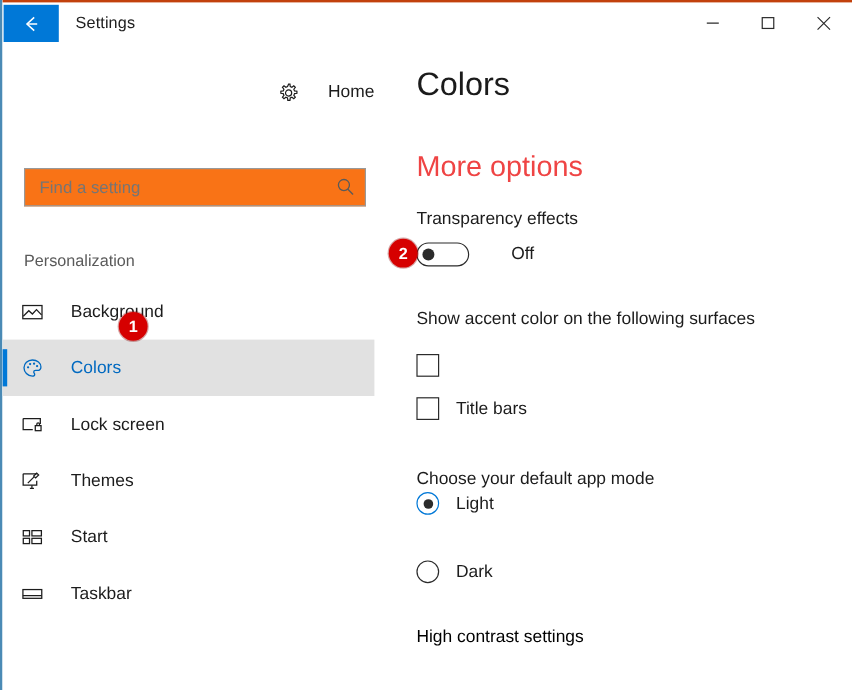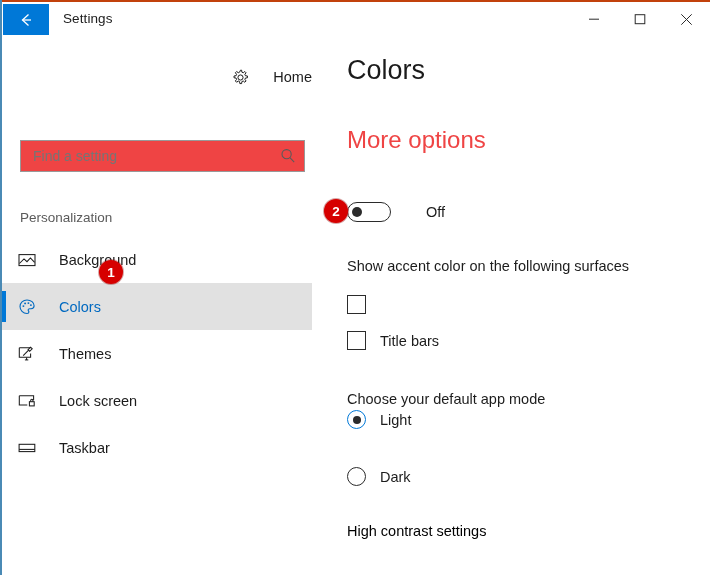--- a/index.html
+++ b/index.html
@@ -109,21 +109,21 @@
     color: #1c1c1c;
   }
 
   #search-wrap {
     position: absolute;
     left: 18px;
     top: 104px;
     width: 285px;
     height: 32px;
     border: 1px solid #999999;
-    background: #ef4444;
+    background: #f97316;
     box-sizing: border-box;
   }
   #search-input {
     position: absolute;
     left: 0; top: 0;
     width: 252px;
     height: 30px;
     border: none;
     outline: none;
     background: transparent;
@@ -465,44 +465,57 @@
             </g>
           </svg>
         </span>
         <span class="nav-label">Colors</span>
       </div>
 
       <div class="nav-item">
         <span class="nav-icon">
           <svg width="20" height="20" viewBox="0 0 20 20">
             <g fill="none" stroke="#1c1c1c" stroke-width="1.05">
+              <path d="M2.3 4.8 L16.6 4.8 L16.6 9.3 M2.3 4.8 L2.3 14 L10.3 14"></path>
+              <rect x="12.4" y="10.7" width="4.8" height="4.2"></rect>
+              <path d="M13.7 10.6 L13.7 9.4 a1.1 1.1 0 0 1 2.2 0 L15.9 10.6"></path>
+            </g>
+          </svg>
+        </span>
+        <span class="nav-label">Lock screen</span>
+      </div>
+
+      <div class="nav-item">
+        <span class="nav-icon">
+          <svg width="20" height="20" viewBox="0 0 20 20">
+            <g fill="none" stroke="#1c1c1c" stroke-width="1.05">
               <path d="M2.3 3.8 L13.6 3.8 M2.3 3.8 L2.3 13.3 L13.6 13.3 L13.6 9.6"></path>
               <path d="M6.2 11.6 L11.6 6.2"></path>
               <path d="M11.1 5.7 L13.6 3.2 L15.2 4.8 L12.7 7.3 Z"></path>
               <path d="M7.9 15.9 L11.3 15.9"></path>
               <path d="M9.6 13.4 L9.6 15.9"></path>
             </g>
           </svg>
         </span>
         <span class="nav-label">Themes</span>
       </div>
 
       <div class="nav-item">
         <span class="nav-icon">
           <svg width="20" height="20" viewBox="0 0 20 20">
             <g fill="none" stroke="#1c1c1c" stroke-width="1.05">
-              <path d="M2.3 4.8 L16.6 4.8 L16.6 9.3 M2.3 4.8 L2.3 14 L10.3 14"></path>
-              <rect x="12.4" y="10.7" width="4.8" height="4.2"></rect>
-              <path d="M13.7 10.6 L13.7 9.4 a1.1 1.1 0 0 1 2.2 0 L15.9 10.6"></path>
+              <rect x="2.4" y="4.2" width="5.2" height="4.4"></rect>
+              <rect x="9.6" y="4.2" width="7.9" height="4.4"></rect>
+              <rect x="2.4" y="10.6" width="5.2" height="4.4"></rect>
+              <rect x="9.6" y="10.6" width="7.9" height="4.4"></rect>
             </g>
           </svg>
         </span>
-        <span class="nav-label">Lock screen</span>
-      </div>
-
+        <span class="nav-label">Start</span>
+      </div>
 
       <div class="nav-item">
         <span class="nav-icon">
           <svg width="20" height="20" viewBox="0 0 20 20">
             <g fill="none" stroke="#1c1c1c" stroke-width="1.05">
               <rect x="2.1" y="6.3" width="15.7" height="7.3"></rect>
               <path d="M2.1 11.4 L17.8 11.4"></path>
             </g>
           </svg>
         </span>
@@ -511,20 +524,21 @@
 
     </div>
   </div>
 
   <div id="content">
 
     <h1 id="page-title">Colors</h1>
 
     <h2 id="more-options-heading">More options</h2>
 
+    <div id="transparency-label">Transparency effects</div>
 
     <div id="toggle-row">
       <div id="toggle-switch">
         <span class="knob"></span>
       </div>
       <span id="toggle-state">Off</span>
     </div>
 
     <div id="accent-heading">Show accent color on the following surfaces</div>
 

